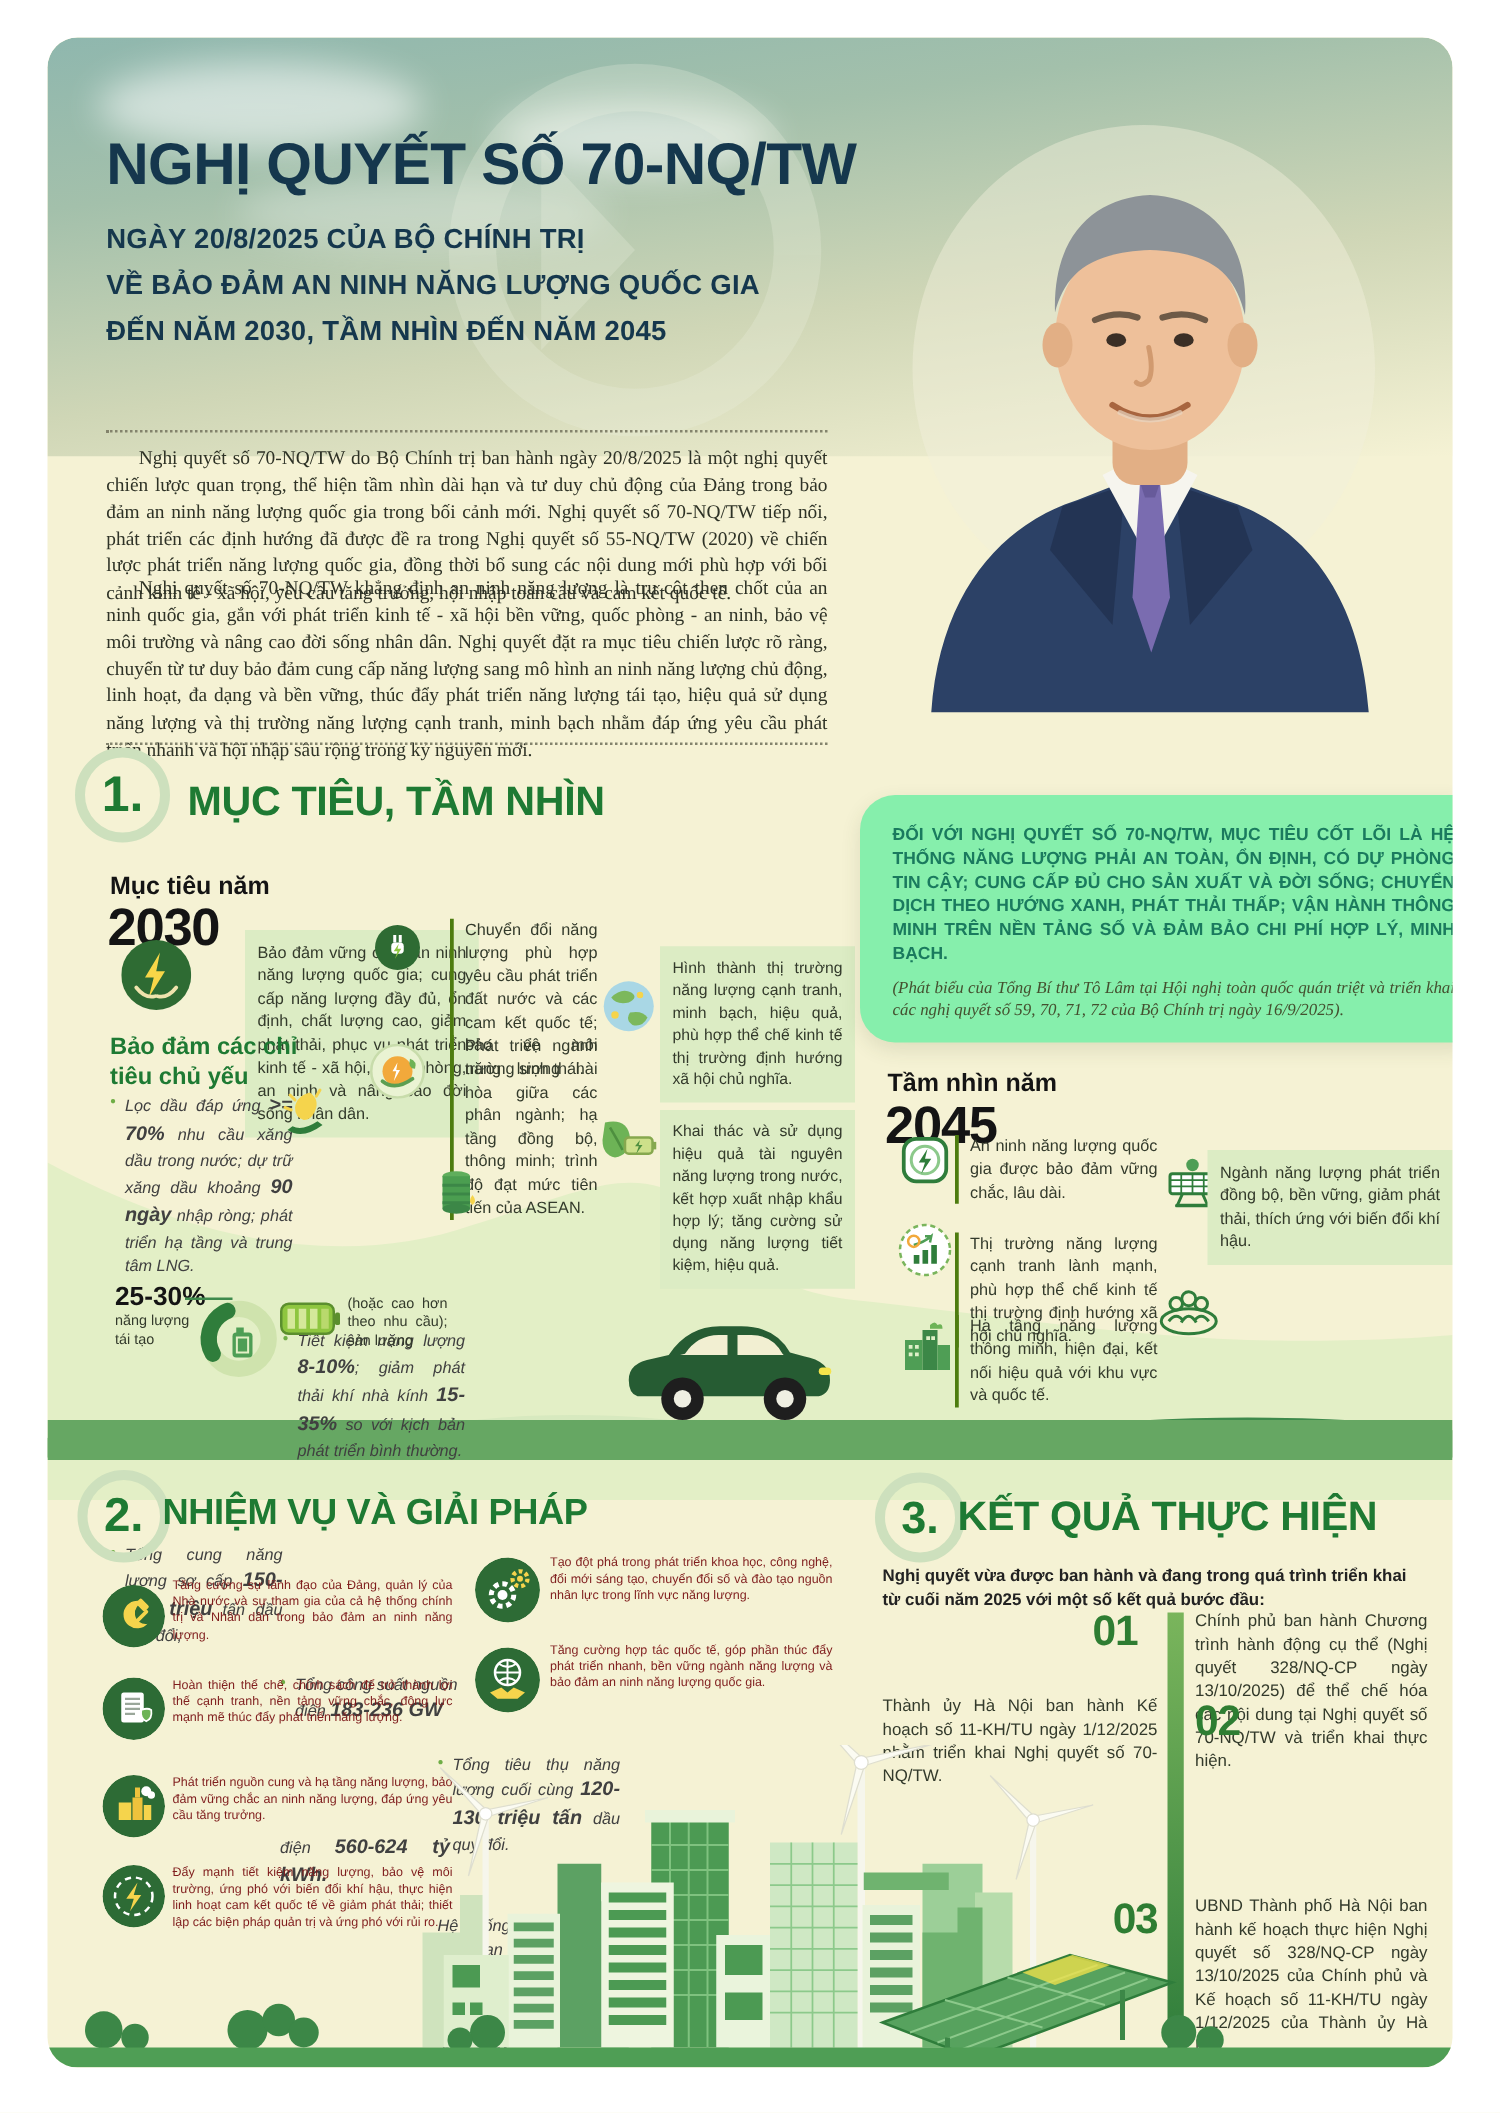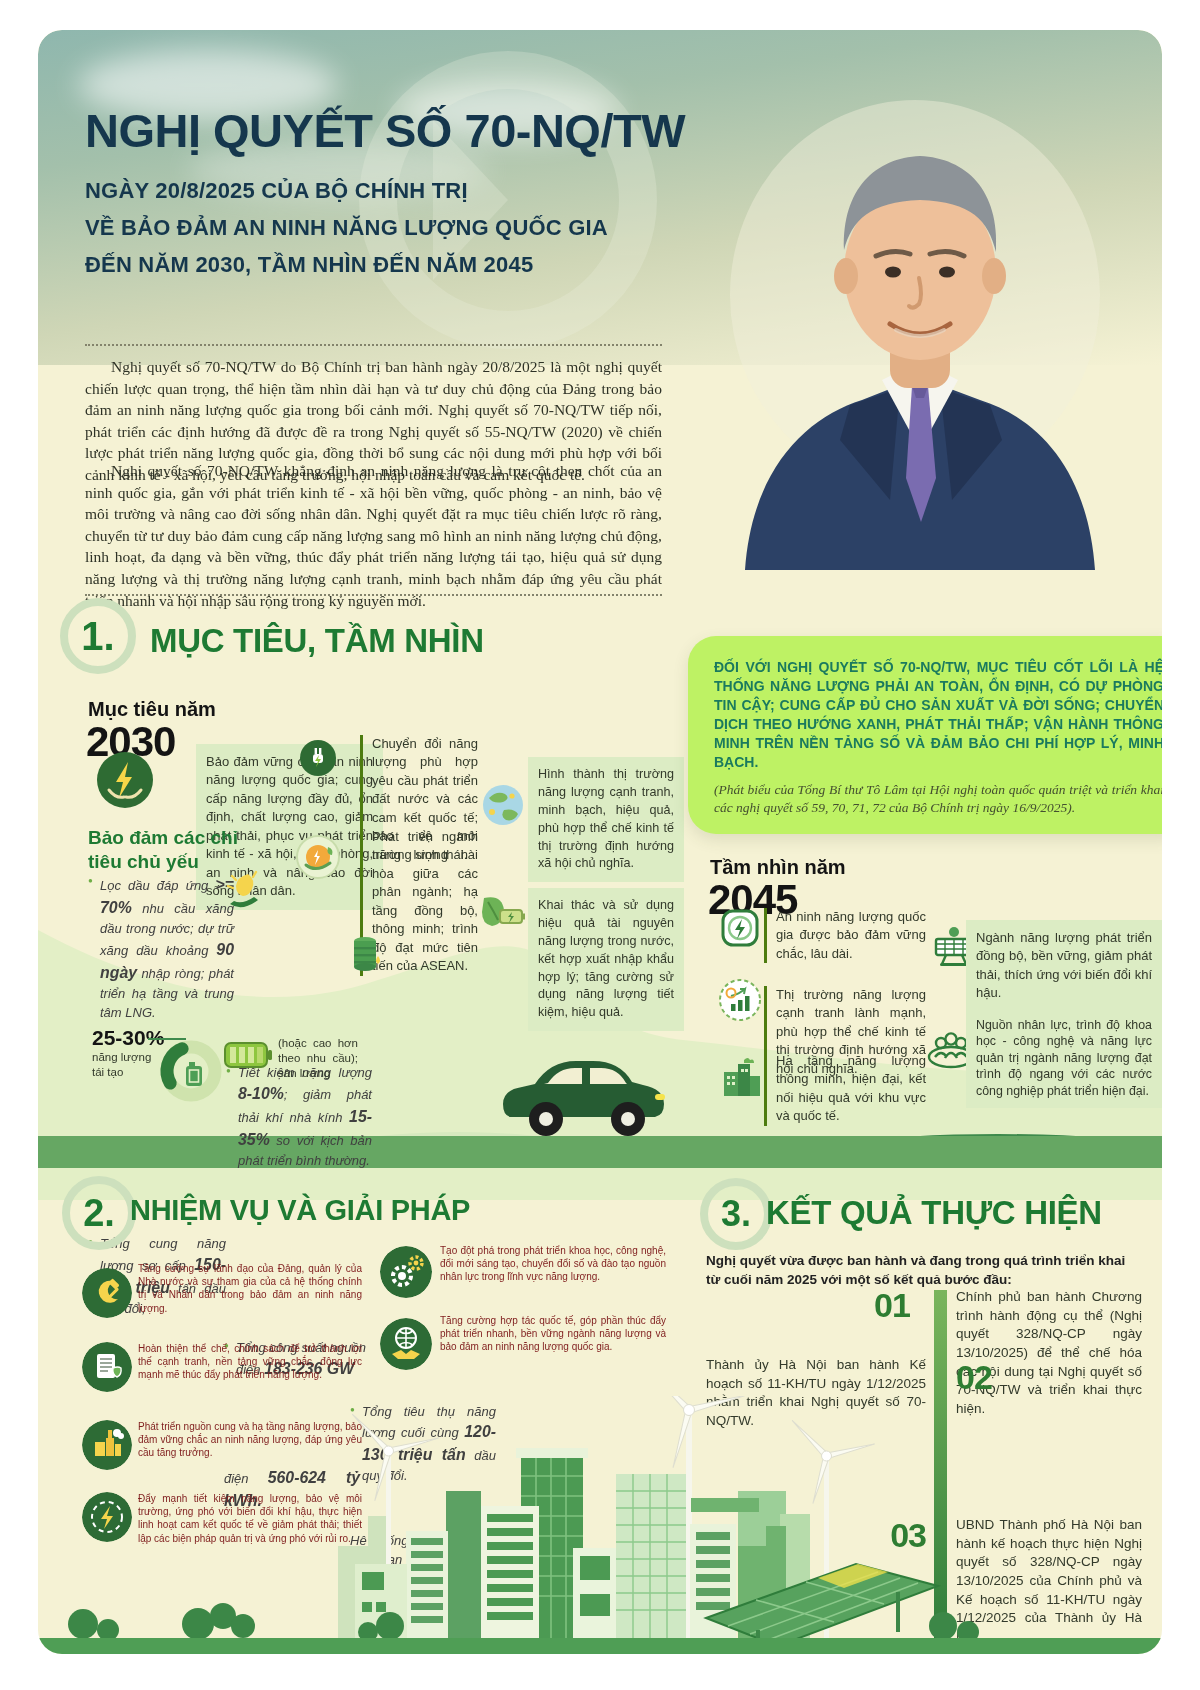--- a/index.html
+++ b/index.html
@@ -26,21 +26,21 @@
   .gbox{background:#dcecc4;padding:9px 10px;text-align:justify;font-size:13px;line-height:1.42;color:#333a2b;}
   .vitem{border-left:3px solid #4d7c0f;padding-left:9px;font-size:13px;line-height:1.42;text-align:justify;color:#333a2b;}
   .targets-h{font-size:19px;font-weight:800;color:#1e7a33;line-height:1.25;}
   .bullet{font-size:13px;line-height:1.45;text-align:justify;color:#404040;position:relative;padding-left:12px;font-style:italic;}
   .bullet::before{content:"●";position:absolute;left:0;top:1px;font-size:8px;color:#6fae46;}
   .nb{padding-left:0;}.nb::before{content:"";}
   .b{font-weight:800;font-size:1.22em;}
   .pct-big{font-size:21px;font-weight:800;color:#141414;}
   .tiny{font-size:11.5px;line-height:1.3;color:#333a2b;}
   
-  .quote-card{width:450px;background:#bef264;border-radius:28px;padding:22px 26px 16px 26px;box-shadow:0 6px 16px rgba(60,70,30,.12);}
+  .quote-card{width:450px;background:#86efac;border-radius:28px;padding:22px 26px 16px 26px;box-shadow:0 6px 16px rgba(60,70,30,.12);}
   .quote-text{font-size:14px;font-weight:800;line-height:1.36;color:#1a7a5e;text-align:justify;}
   .quote-attr{margin-top:9px;font-family:"Liberation Serif","DejaVu Serif",serif;font-style:italic;
               font-size:13.5px;line-height:1.35;color:#44502f;text-align:justify;}
   
   .s2item{font-size:10px;line-height:1.32;text-align:justify;color:#7f1d1d;}
   .step-num{font-size:34px;font-weight:800;color:#2e7d32;letter-spacing:-1px;}
   .step-text{font-size:13.5px;line-height:1.38;text-align:justify;color:#333a2b;}
   .s3intro{font-size:13.5px;font-weight:800;line-height:1.4;color:#222;}
   .icircle{border-radius:50%;display:flex;align-items:center;justify-content:center;}
 </style>
@@ -268,21 +268,20 @@
   </svg>
   <div class="abs gbox" style="left:928px;top:890px;width:176px;font-size:13px;">Ngành năng lượng phát triển đồng bộ, bền vững, giảm phát thải, thích ứng với biến đổi khí hậu.</div>
 
   <svg class="abs" style="left:888px;top:995px;" width="50" height="44" viewBox="0 0 50 44">
     <ellipse cx="25" cy="32" rx="22" ry="10" fill="none" stroke="#2f7d3b" stroke-width="2.4"></ellipse>
     <circle cx="15" cy="18" r="5" fill="none" stroke="#2f7d3b" stroke-width="2.4"></circle>
     <circle cx="25" cy="14" r="5.6" fill="none" stroke="#2f7d3b" stroke-width="2.4"></circle>
     <circle cx="35" cy="18" r="5" fill="none" stroke="#2f7d3b" stroke-width="2.4"></circle>
     <path d="M9 32 q6 -8 12 0 M19 33 q6 -10 12 0 M29 32 q6 -8 12 0" stroke="#2f7d3b" stroke-width="2.4" fill="none"></path>
   </svg>
-  <div class="abs gbox" style="left:928px;top:978px;width:176px;font-size:12.4px;line-height:1.32;">Nguồn nhân lực, trình độ khoa học - công nghệ và năng lực quản trị ngành năng lượng đạt trình độ ngang với các nước công nghiệp phát triển hiện đại.</div>
 
   <div class="abs sec-circle" style="left:24px;top:1146px;width:58px;height:58px;">
     <span class="sec-num" style="font-size:38px;">2.</span>
   </div>
   <div class="abs sec-title" style="left:92px;top:1164px;font-size:29px;">NHIỆM VỤ VÀ GIẢI PHÁP</div>
 
   <svg class="abs icircle" style="left:44px;top:1238px;" width="50" height="50" viewBox="0 0 50 50">
     <circle cx="25" cy="25" r="25" fill="#2d6b35"></circle>
     <path d="M33 14 a11 11 0 1 0 3 17 a8 8 0 1 1 -3 -17 Z" fill="#f5d44c"></path>
     <rect x="27" y="13" width="10" height="6" rx="1.5" fill="#f5d44c" transform="rotate(45 32 16)"></rect>

